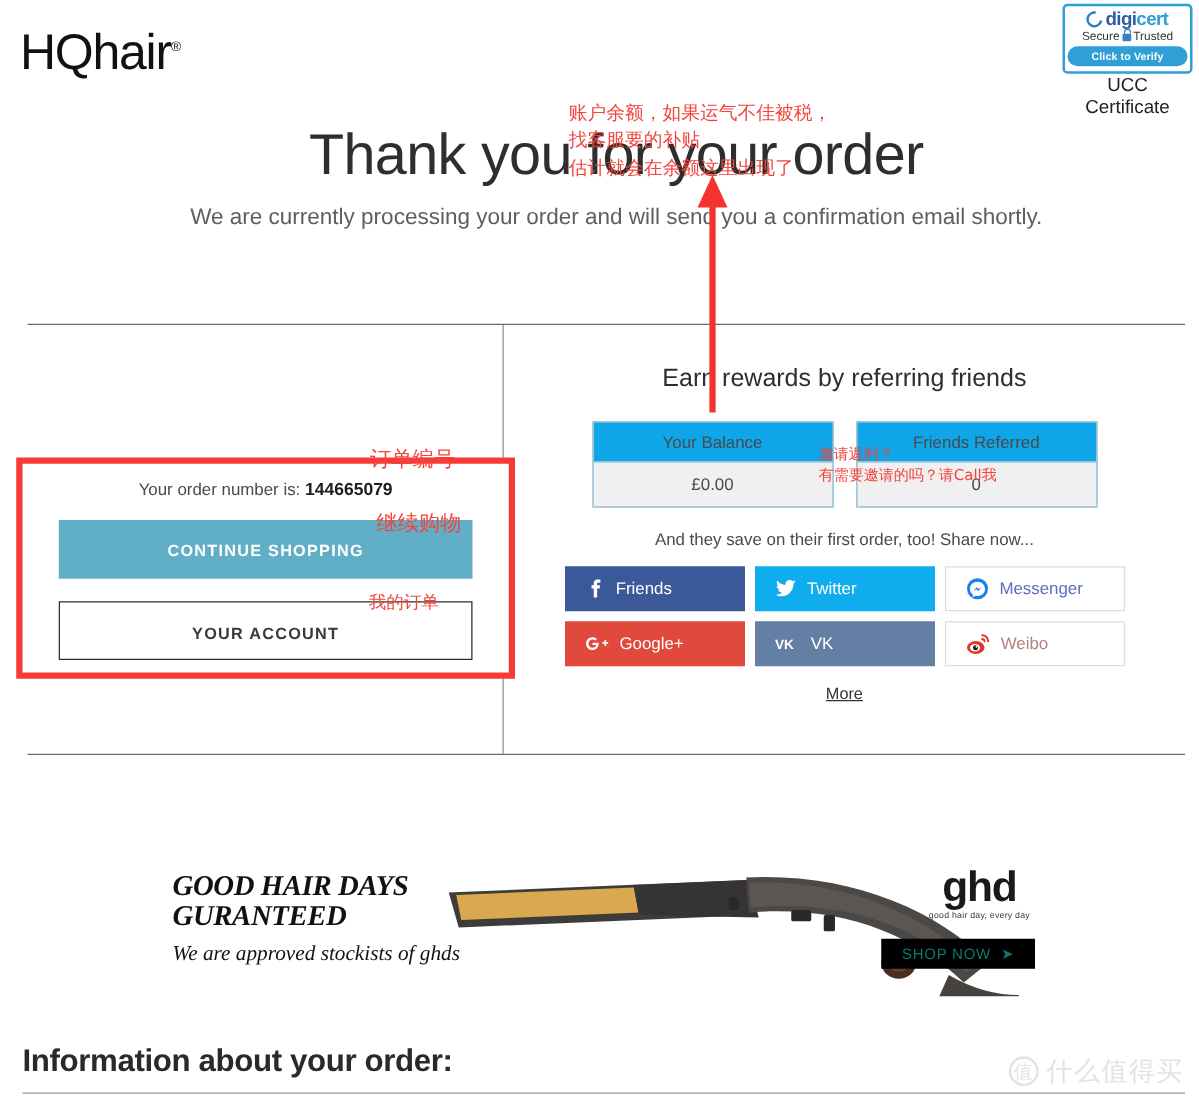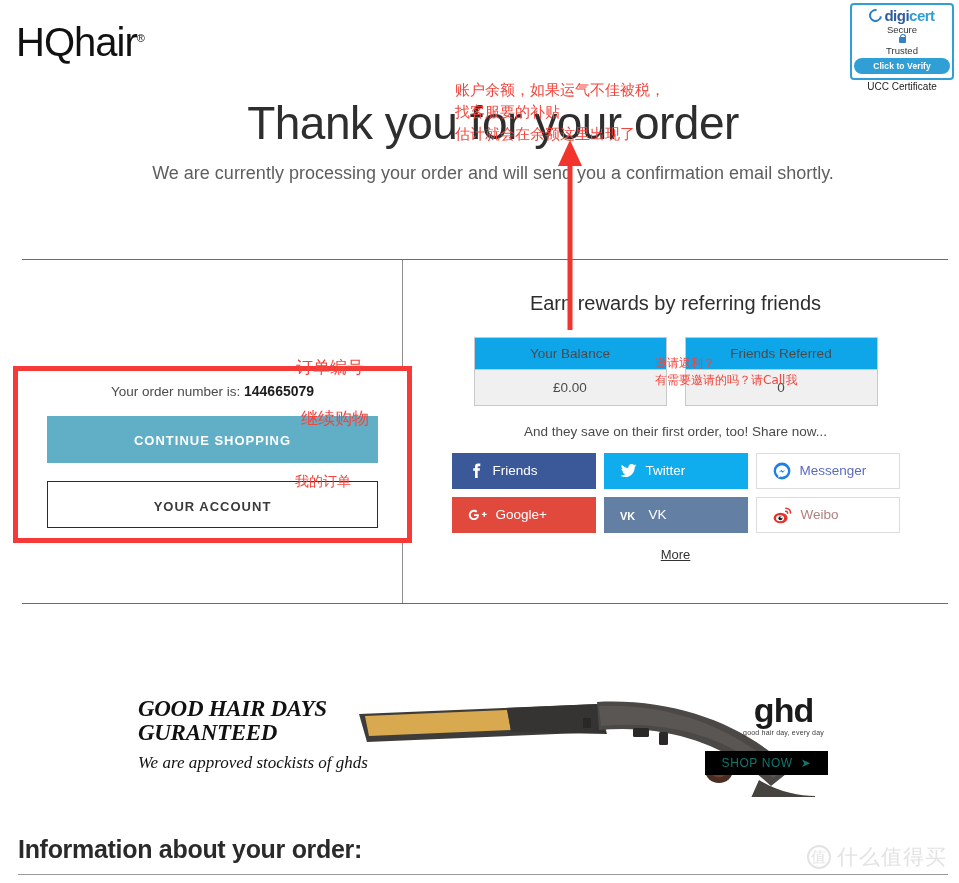--- a/index.html
+++ b/index.html
@@ -39,37 +39,37 @@
   .dc-mark {
     width: 13px; height: 13px; border: 2px solid #2f7fc4;
     border-radius: 50%; border-right-color: transparent;
     transform: rotate(-35deg); display: inline-block;
   }
   .dc-word { font-size: 15px; line-height: 1; letter-spacing: -0.5px; }
   .dc-word .b1 { color: #2f5c9e; font-weight: 700; }
   .dc-word .b2 { color: #2f9fd6; font-weight: 700; }
   .dc-sub {
     font-size: 9.5px; color: #333; margin-top: 1px;
-    display: flex; align-items: center; justify-content: center; gap: 2px; flex-direction: column;
+    display: flex; align-items: center; justify-content: center; gap: 2px;
   }
   .dc-lock {
     display: inline-block; width: 7px; height: 6px;
     background: #3b7fc4; position: relative; border-radius: 1px;
   }
   .dc-lock::before {
     content:""; position:absolute; left:1.2px; top:-3.2px;
     width:4.6px; height:4px; border:1.3px solid #3b7fc4;
     border-bottom:none; border-radius: 3px 3px 0 0;
   }
   .dc-verify {
     margin-top: 2px; background: #2f9fd6; border-radius: 9px;
     color: #fff; font-size: 8.5px; font-weight: 700; padding: 3px 0;
     letter-spacing: 0.1px;
   }
-  #digicert-caption { font-size: 10px; color: #222; margin-top: 1px; }
+  #digicert-caption { font-size: 15px; color: #222; margin-top: 1px; }
 
   
   .anno {
     position: absolute; color: #f2453d; z-index: 40;
     font-family: "DejaVu Sans", sans-serif;
     white-space: pre; pointer-events: none;
   }
   #anno-balance { left: 455px; top: 79px; font-size: 15px; line-height: 1.48; }
 
   

